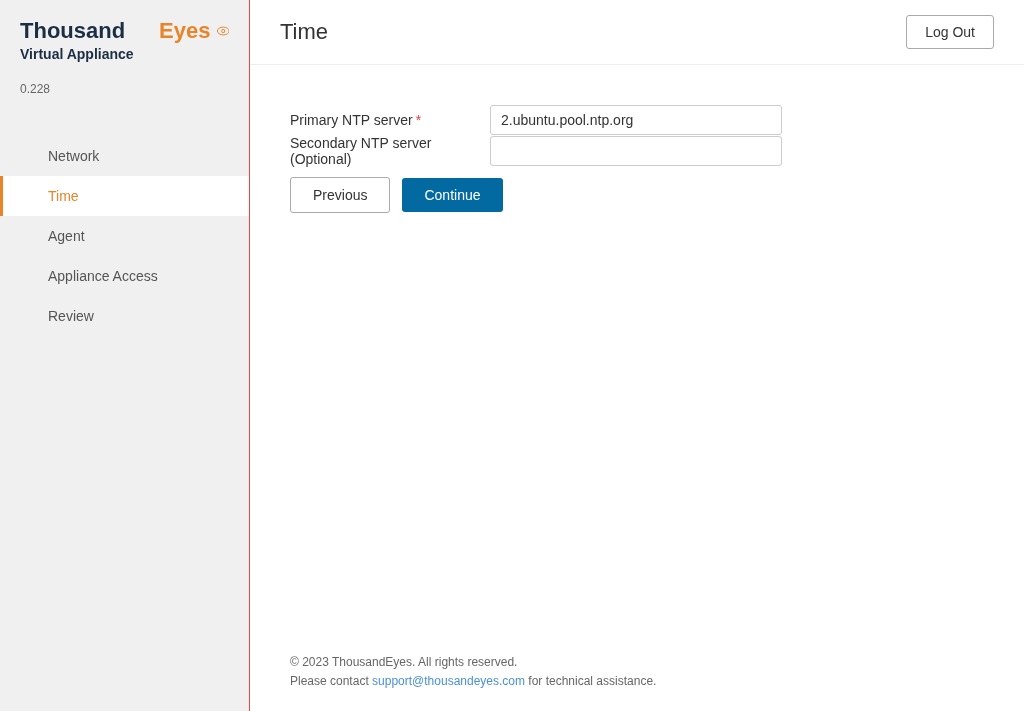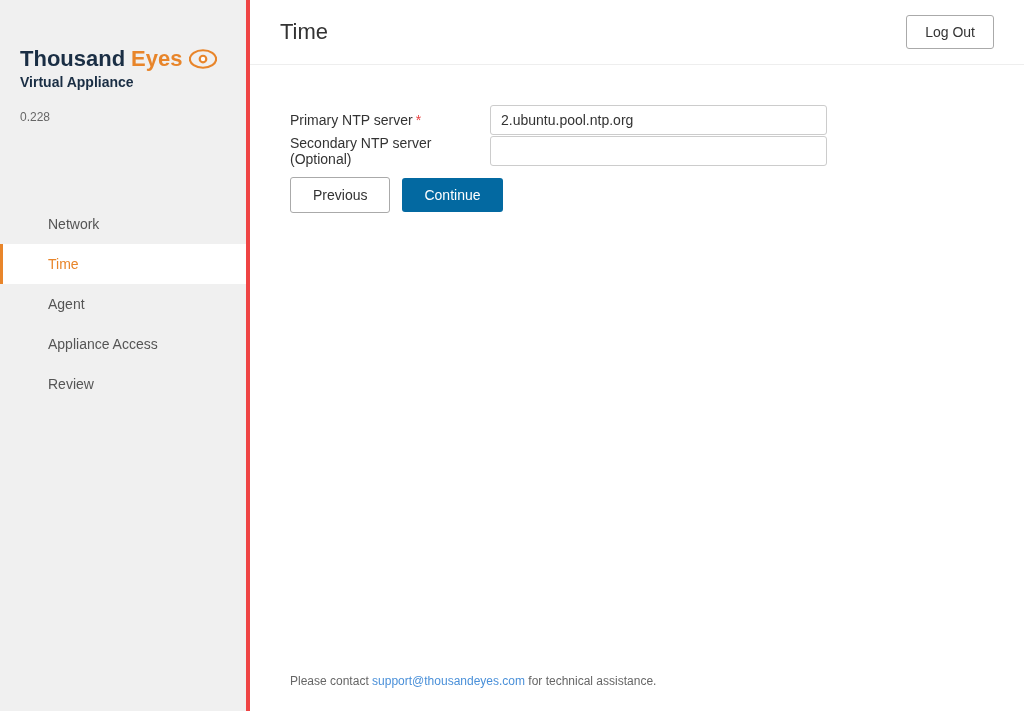--- a/index.html
+++ b/index.html
@@ -5,41 +5,41 @@
     * { box-sizing: border-box; margin: 0; padding: 0; }
     body { font-family: Arial, sans-serif; font-size: 14px; color: #333; display: flex; height: 100vh; background: #fff; }
 
     
     .sidebar {
       width: 250px;
       min-width: 250px;
       background: #f0f0f0;
       display: flex;
       flex-direction: column;
-      padding: 36px 0;
-      border-right: 4px solid #ef4444;
-      gap: 40px;
+      padding: 8px 0;
+      border-right: 1px solid #ef4444;
     }
     .sidebar-logo {
       padding: 10px 20px 20px 20px;
     }
     .logo-title {
       display: flex;
       align-items: center;
       gap: 6px;
     }
     .logo-text-thousand {
       font-size: 22px;
       font-weight: bold;
       color: #1a2e44;
     }
     .logo-text-eyes {
       font-size: 22px;
       font-weight: bold;
       color: #e8852a;
+      margin-left: 28px;
     }
     .logo-icon {
       width: 28px;
       height: 20px;
     }
     .logo-subtitle {
       color: #1a2e44;
       font-size: 14px;
       font-weight: bold;
       margin-top: 2px;
@@ -116,21 +116,21 @@
       width: 200px;
       min-width: 200px;
       font-size: 14px;
       color: #333;
     }
     .form-label .required {
       color: #e84040;
       margin-left: 3px;
     }
     .form-input {
-      width: 337px;
+      width: 292px;
       padding: 6px 10px;
       border: 1px solid #ccc;
       border-radius: 3px;
       font-size: 14px;
       color: #333;
       outline: none;
     }
 
     .button-row {
       display: flex;
@@ -227,17 +227,18 @@
 
       <div class="button-row">
         <button class="btn-previous">Previous</button>
         <button class="btn-continue">Continue</button>
       </div>
 
     </div>
   </div>
 
   <div class="footer">
+    <div>© 2023 ThousandEyes. All rights reserved.</div>
     <div>
       <span>Please contact </span><a href="#">support@thousandeyes.com</a><span> for technical assistance.</span>
     </div>
   </div>
 </div>
 
 </body></html>

